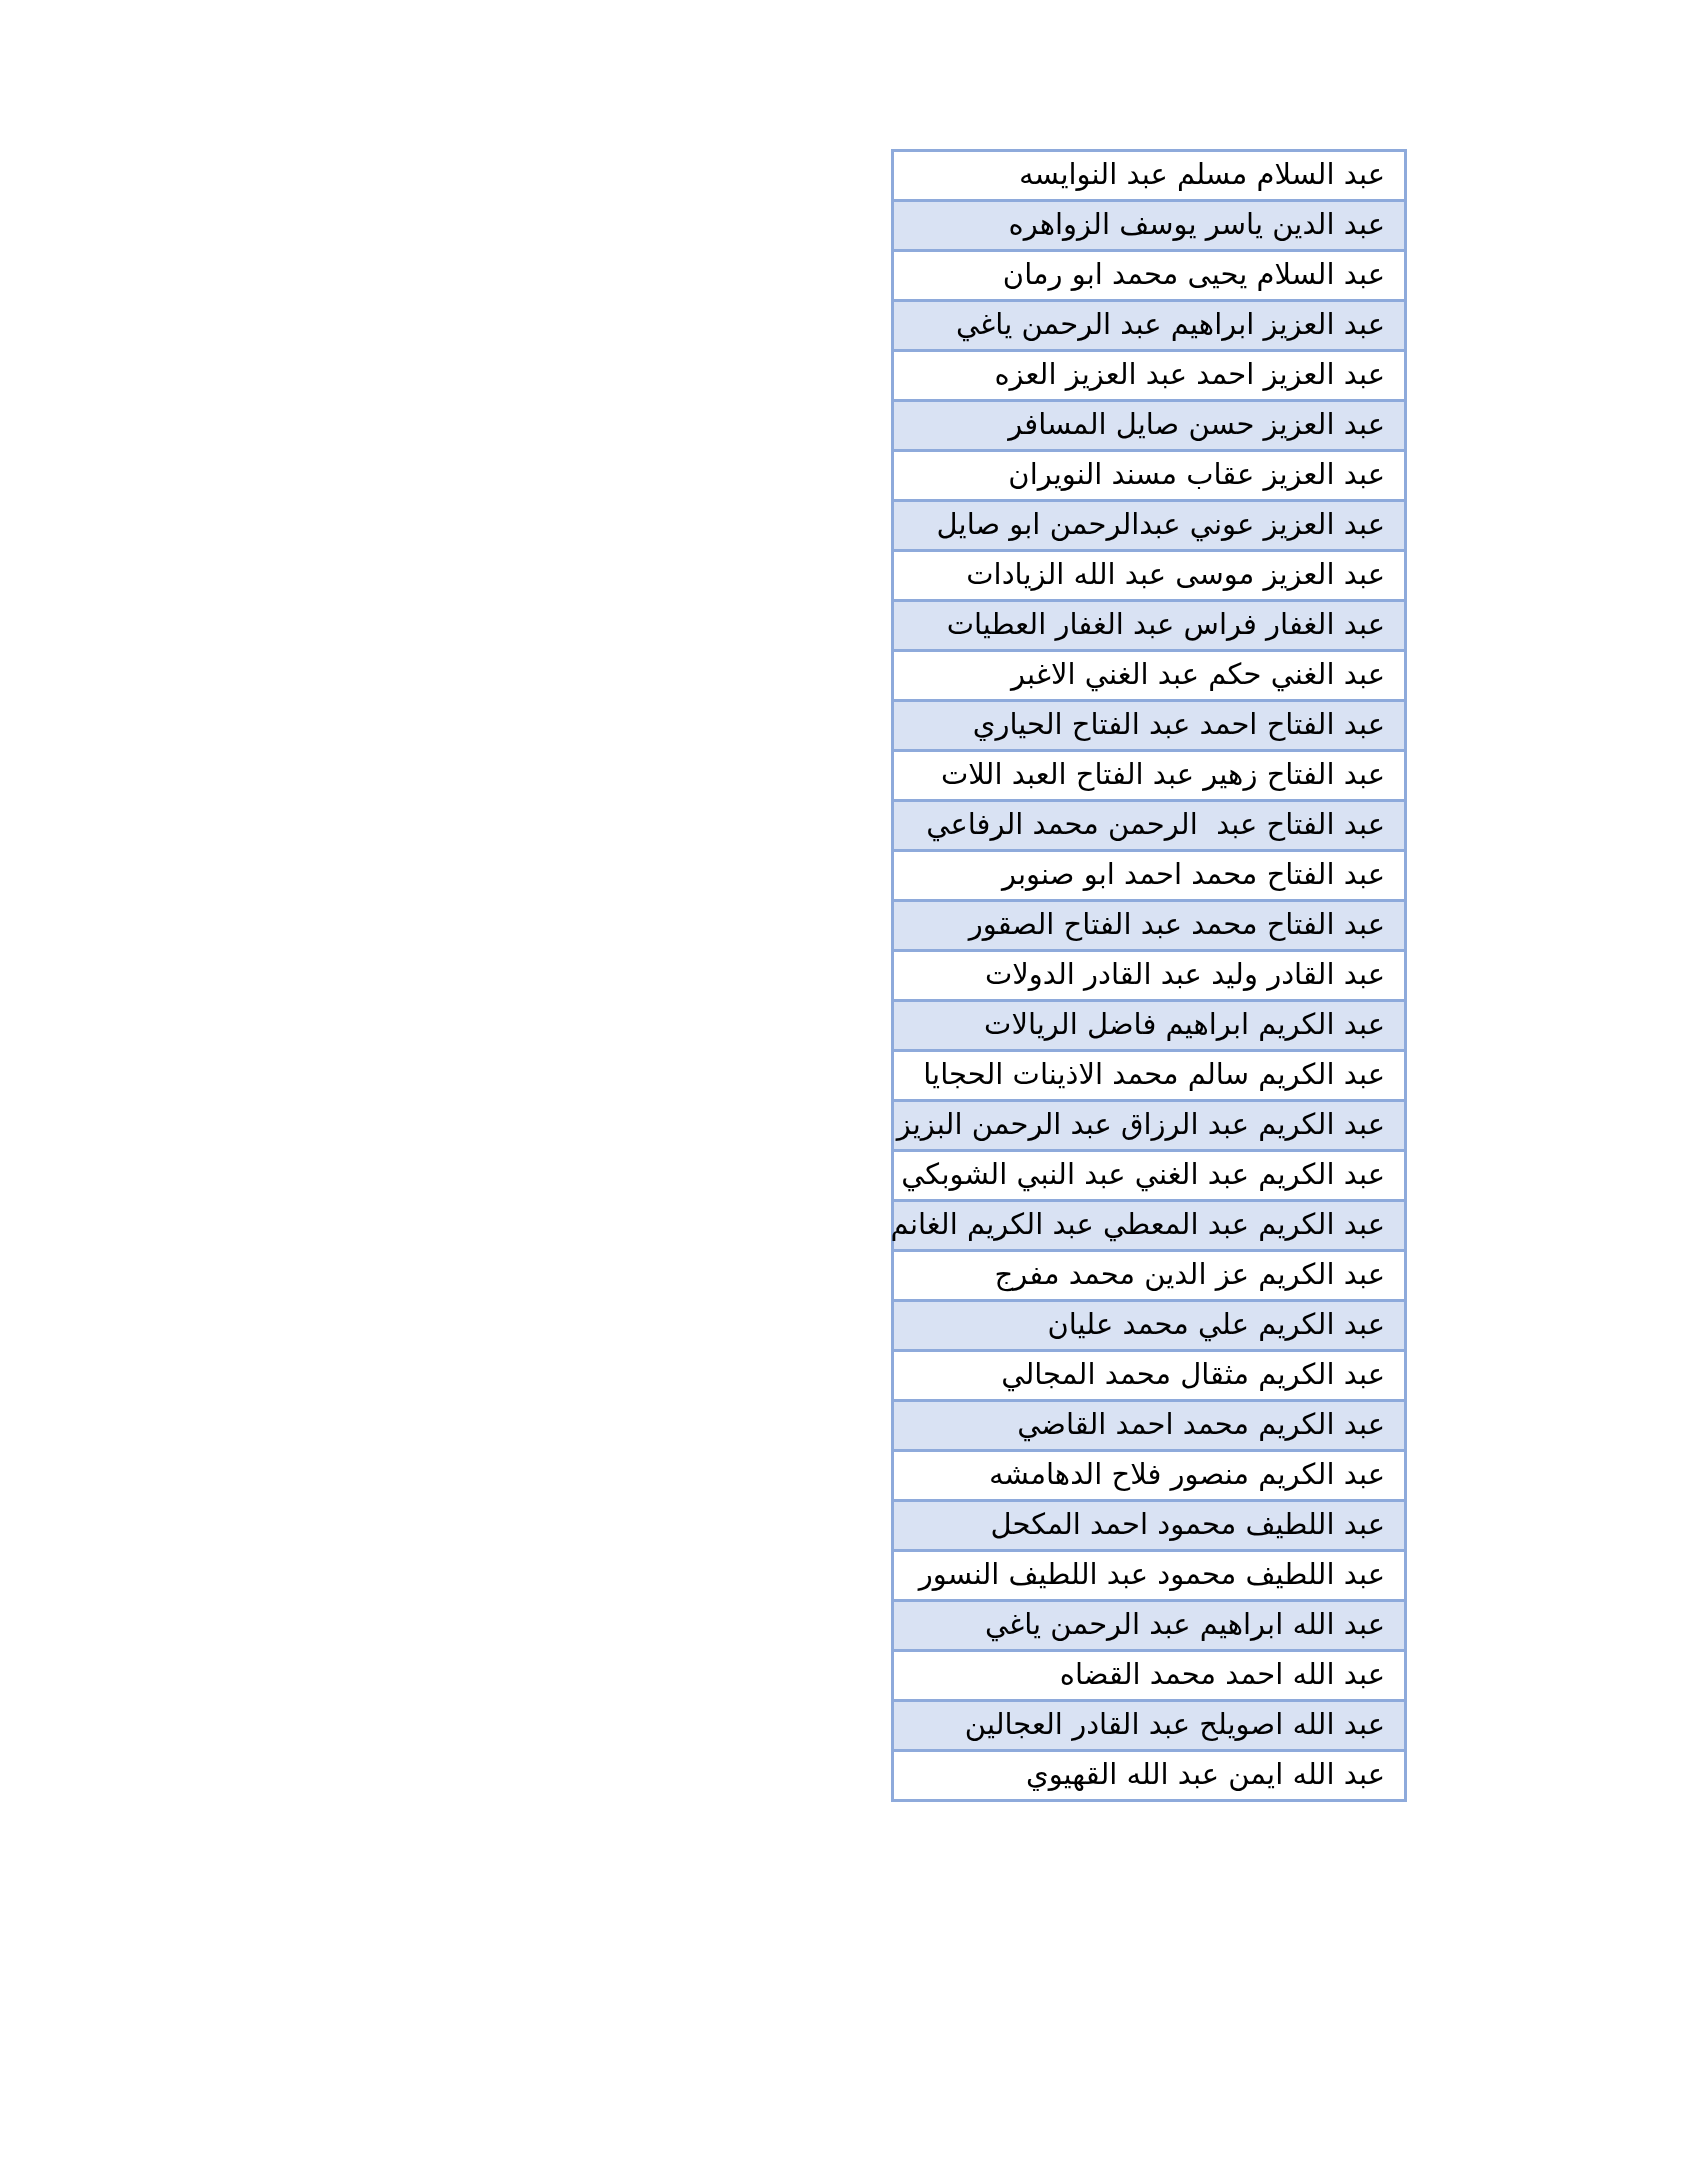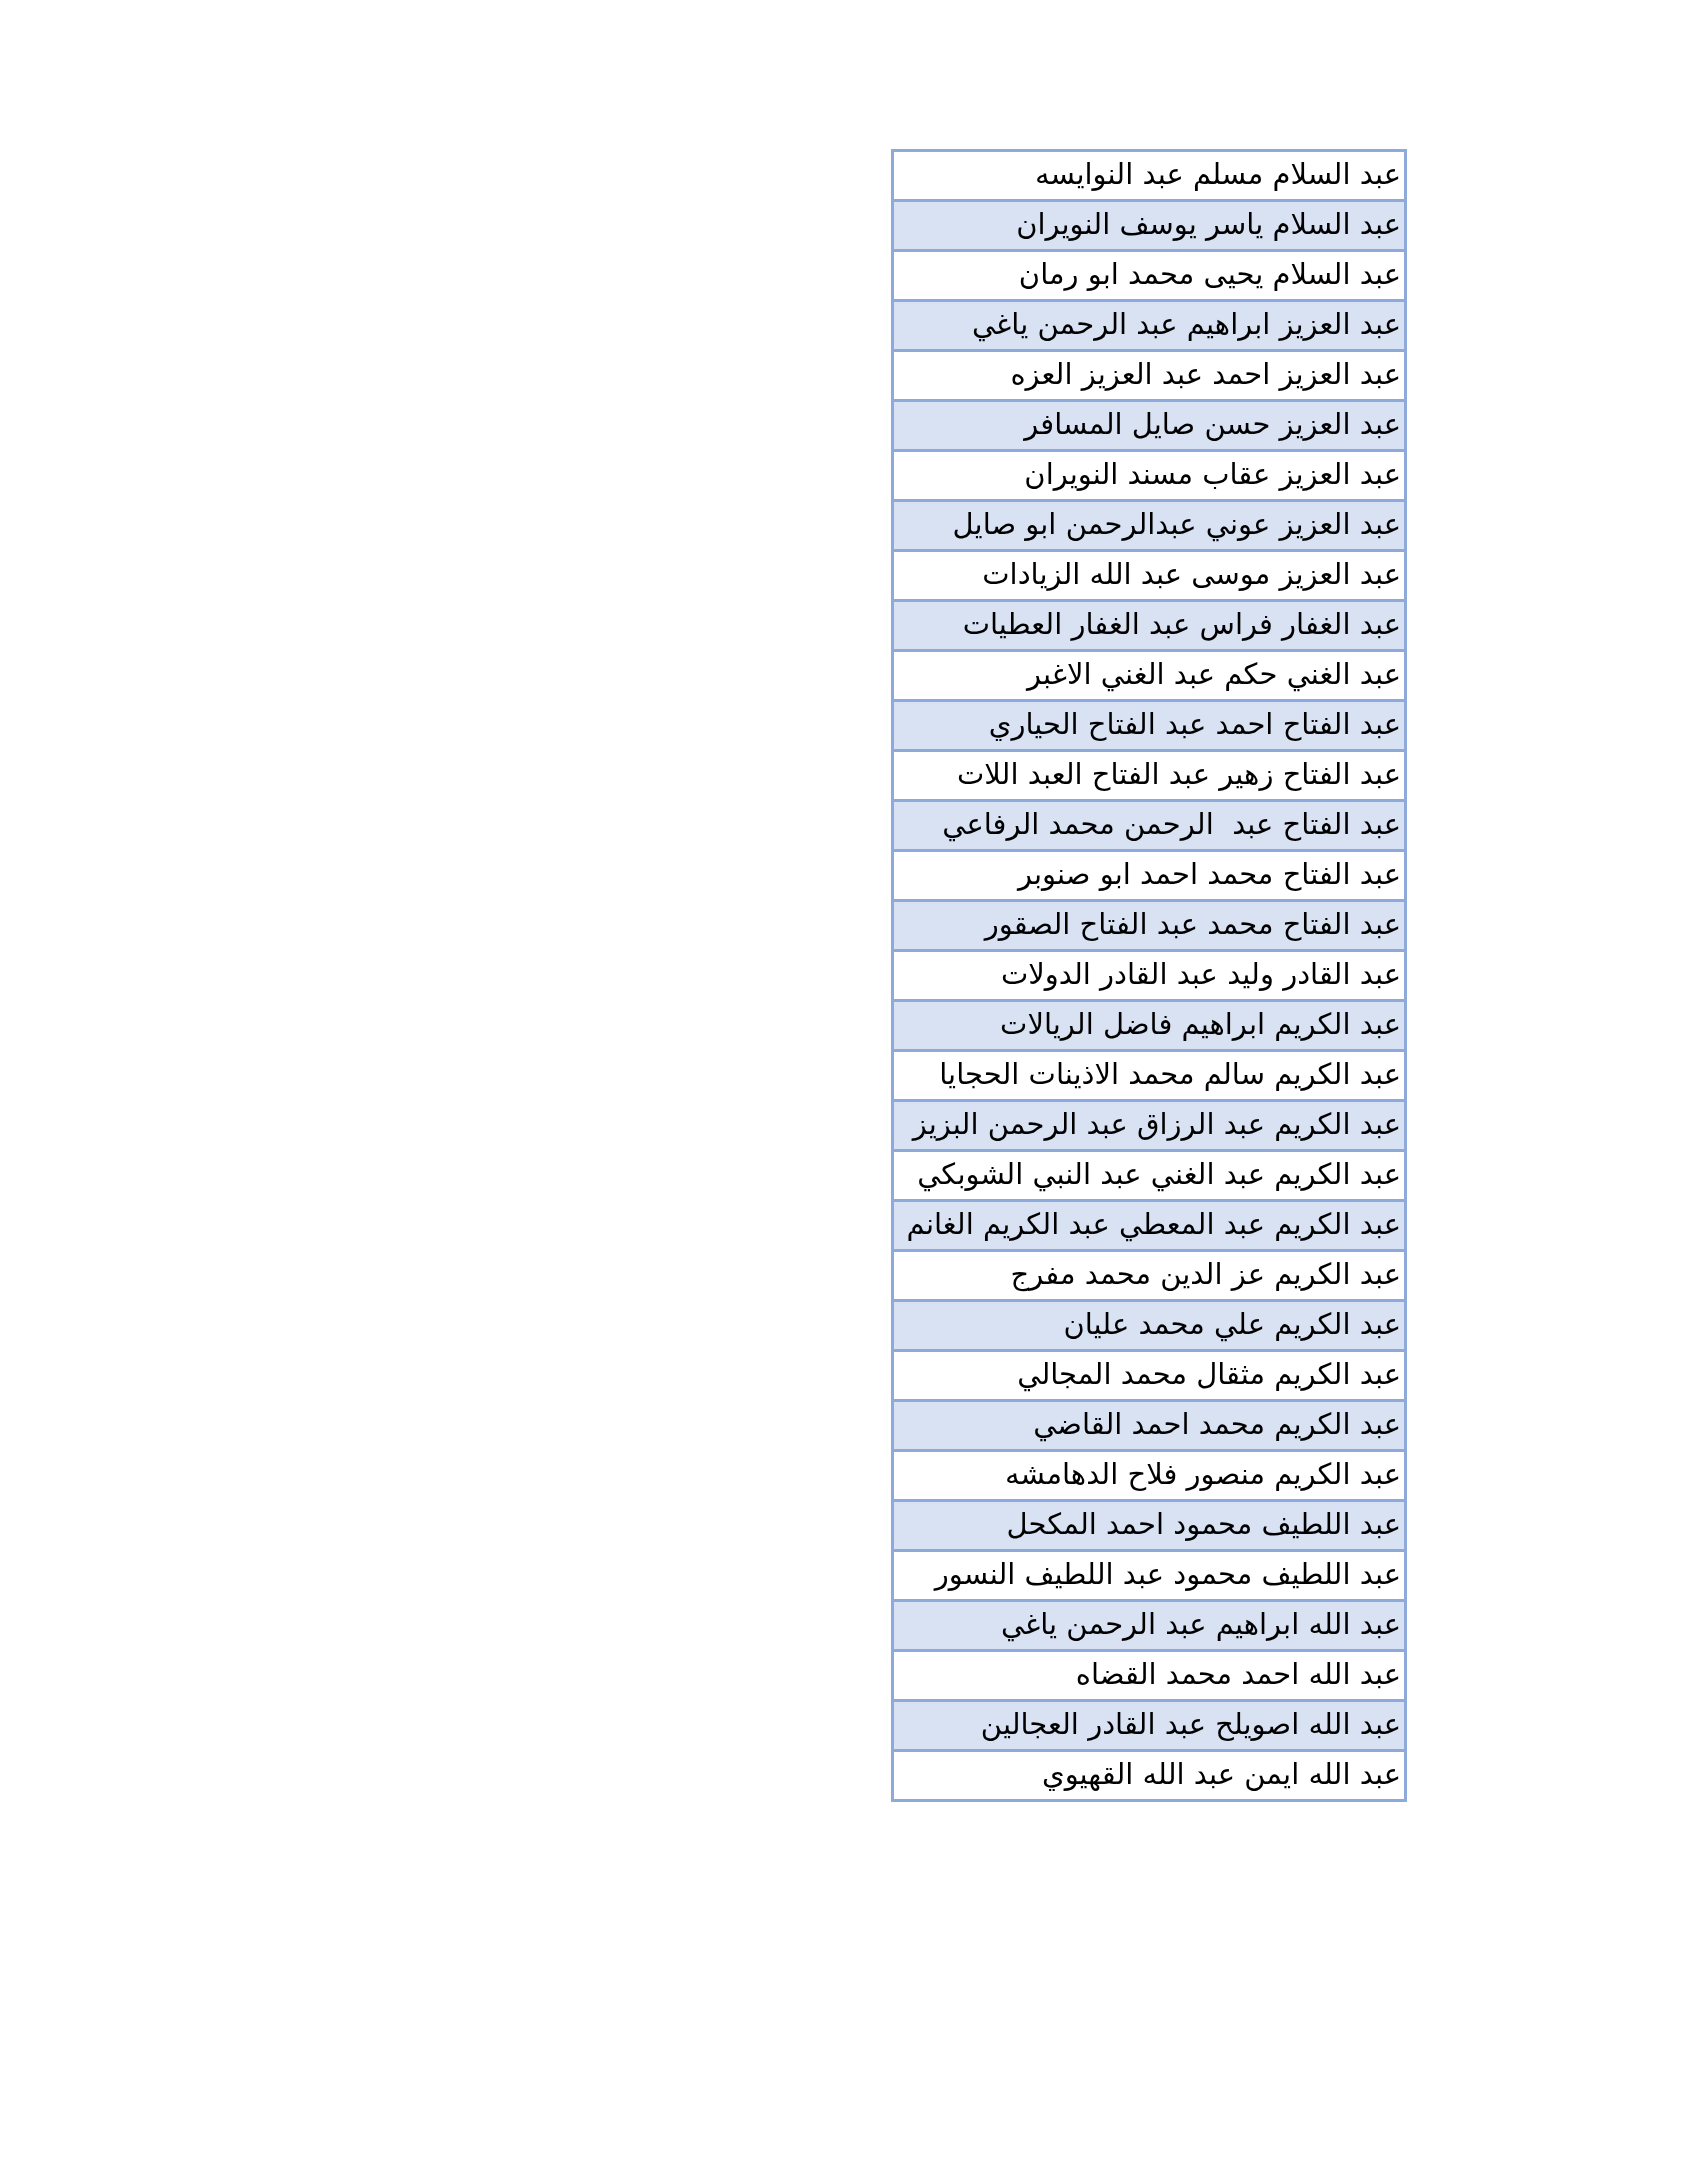--- a/index.html
+++ b/index.html
@@ -37,38 +37,38 @@
   }
   .names-table .row:nth-of-type(even) {
     background: #D9E2F3;
   }
   .names-table .name-cell {
     display: block;
     direction: rtl;
     text-align: right;
     white-space: pre;
     overflow: visible;
-    padding-right: 3px;
+    padding-right: 19px;
     font-size: 29px;
     line-height: 45px;
     color: #000000;
   }
 </style>
 </head>
 <body>
 
 <div class="page">
   <div class="names-table">
 
       <div class="row">
         <span class="name-cell">عبد السلام مسلم عبد النوايسه</span>
       </div>
 
       <div class="row">
-        <span class="name-cell">عبد السلام ياسر يوسف النويران</span>
+        <span class="name-cell">عبد الدين ياسر يوسف الزواهره</span>
       </div>
 
       <div class="row">
         <span class="name-cell">عبد السلام يحيى محمد ابو رمان</span>
       </div>
 
 
       <div class="row">
         <span class="name-cell">عبد العزيز ابراهيم عبد الرحمن ياغي</span>
       </div>

